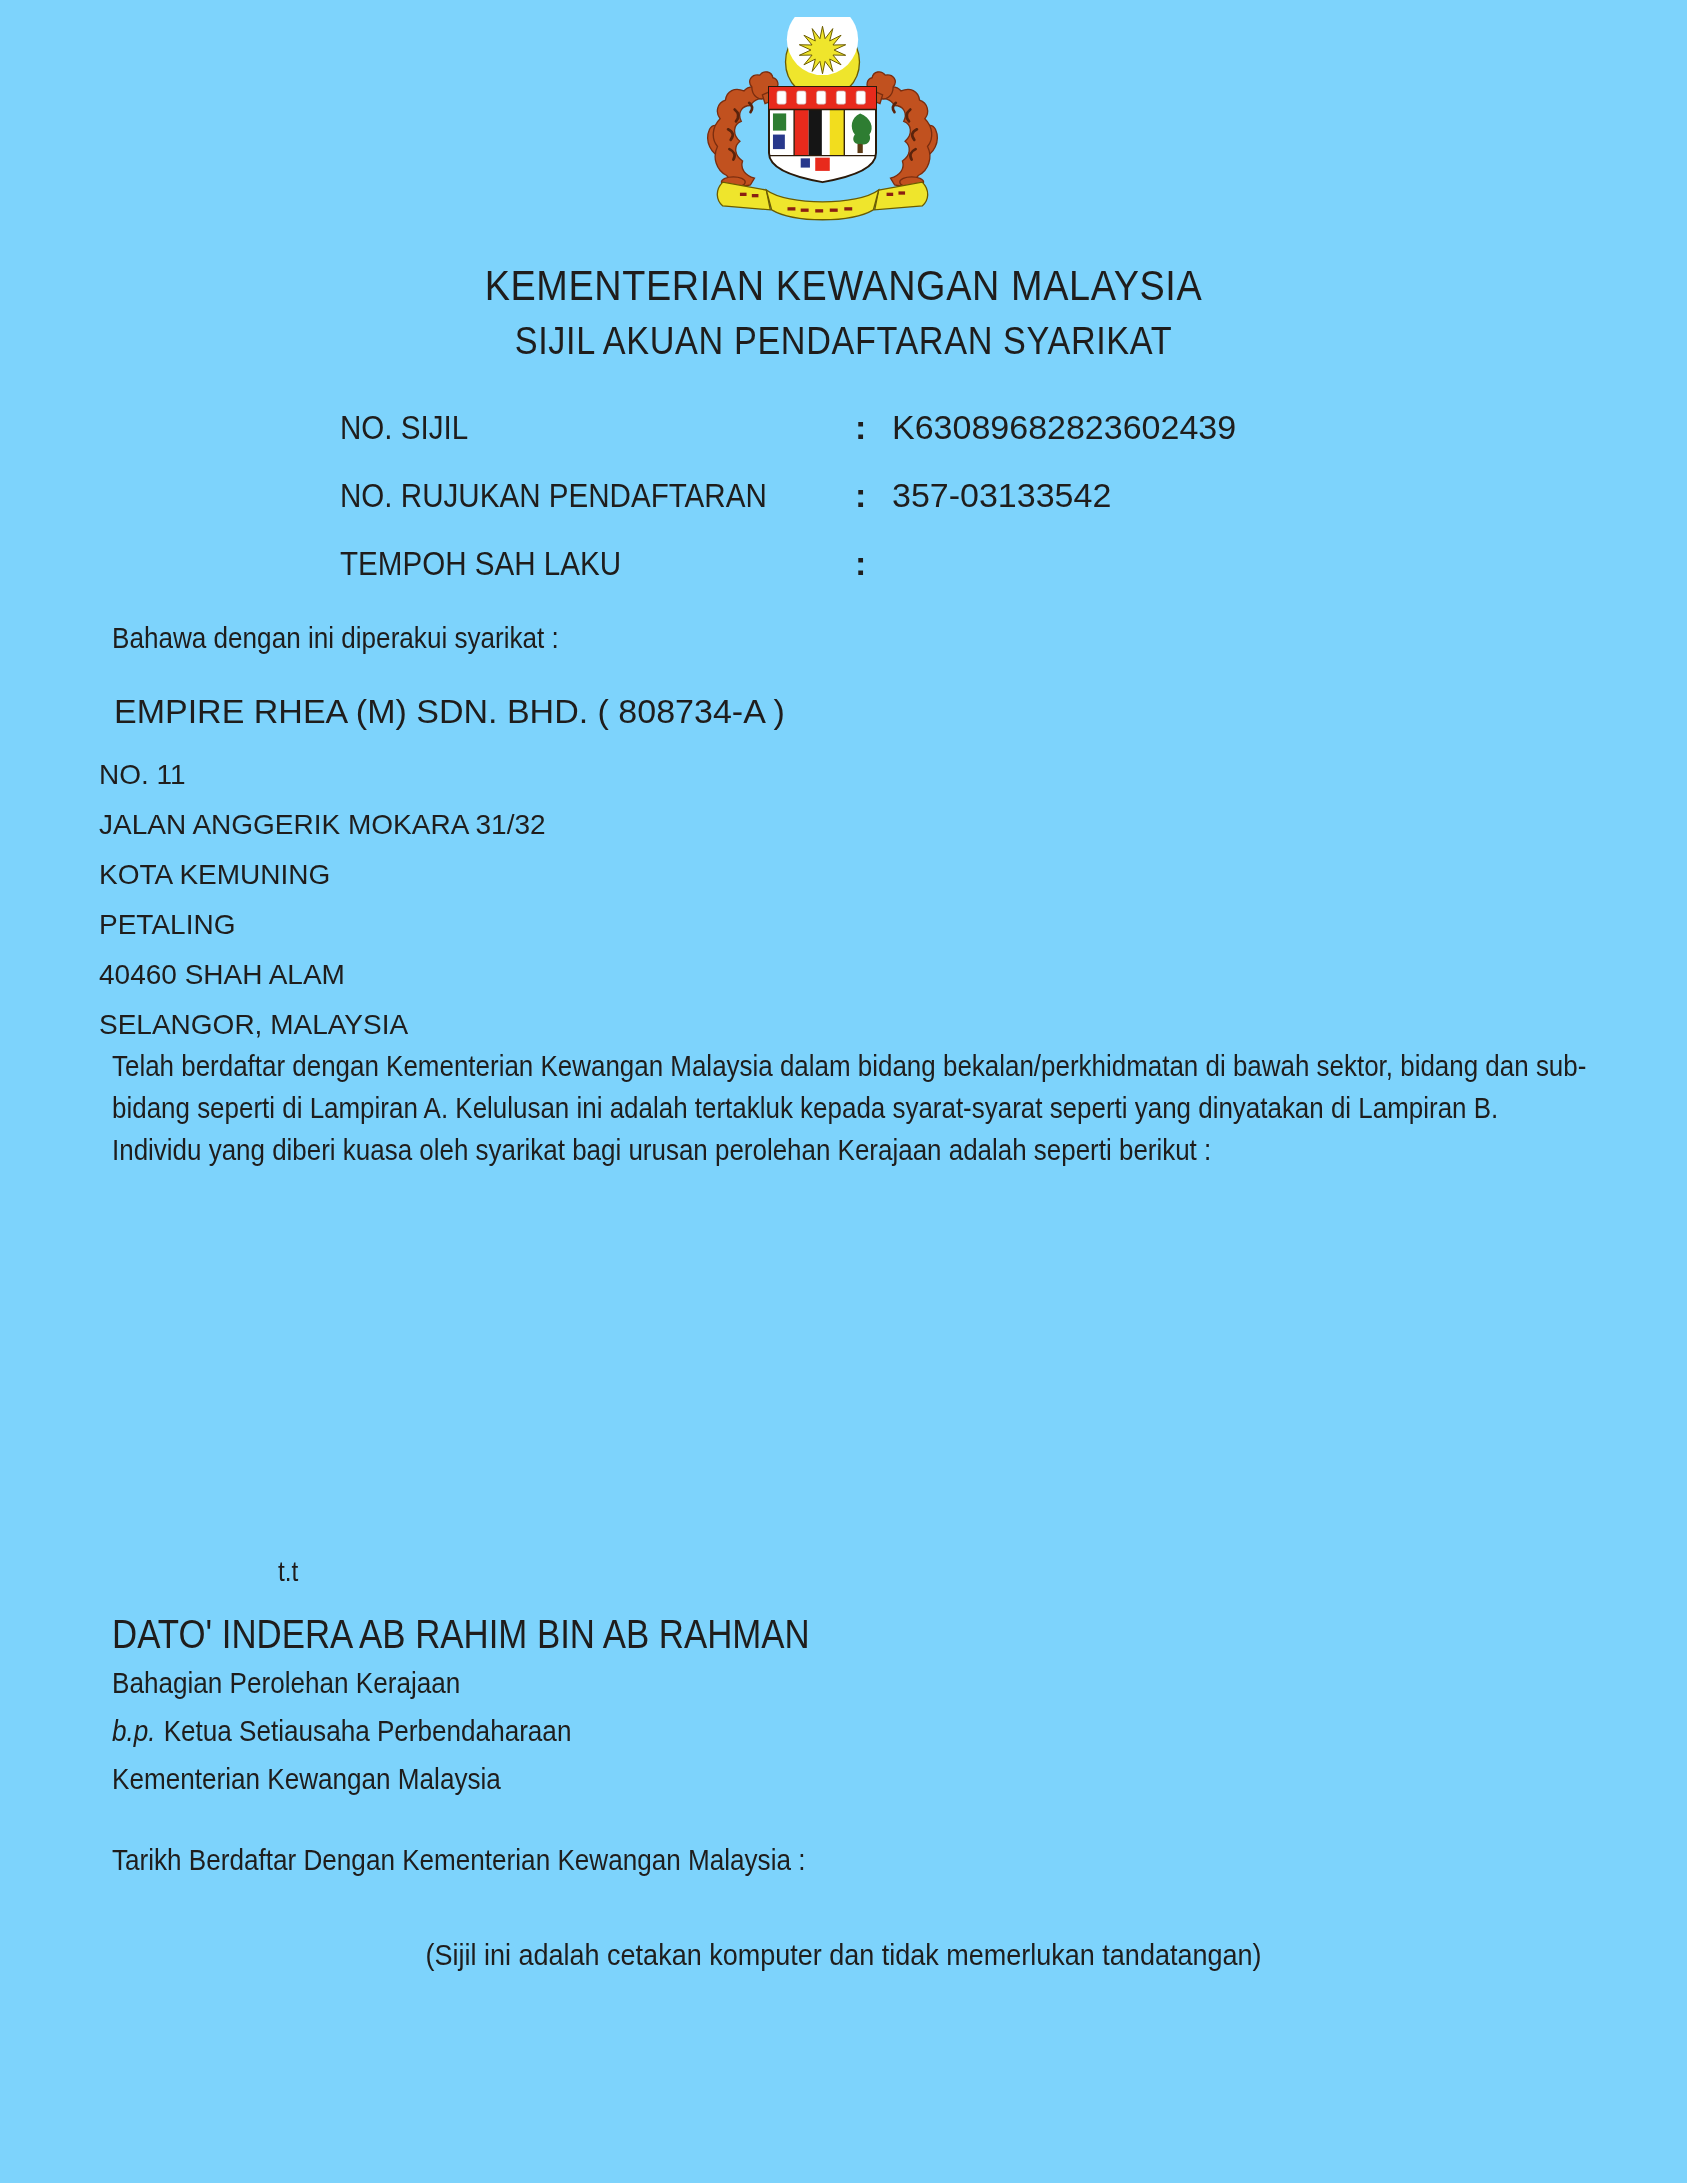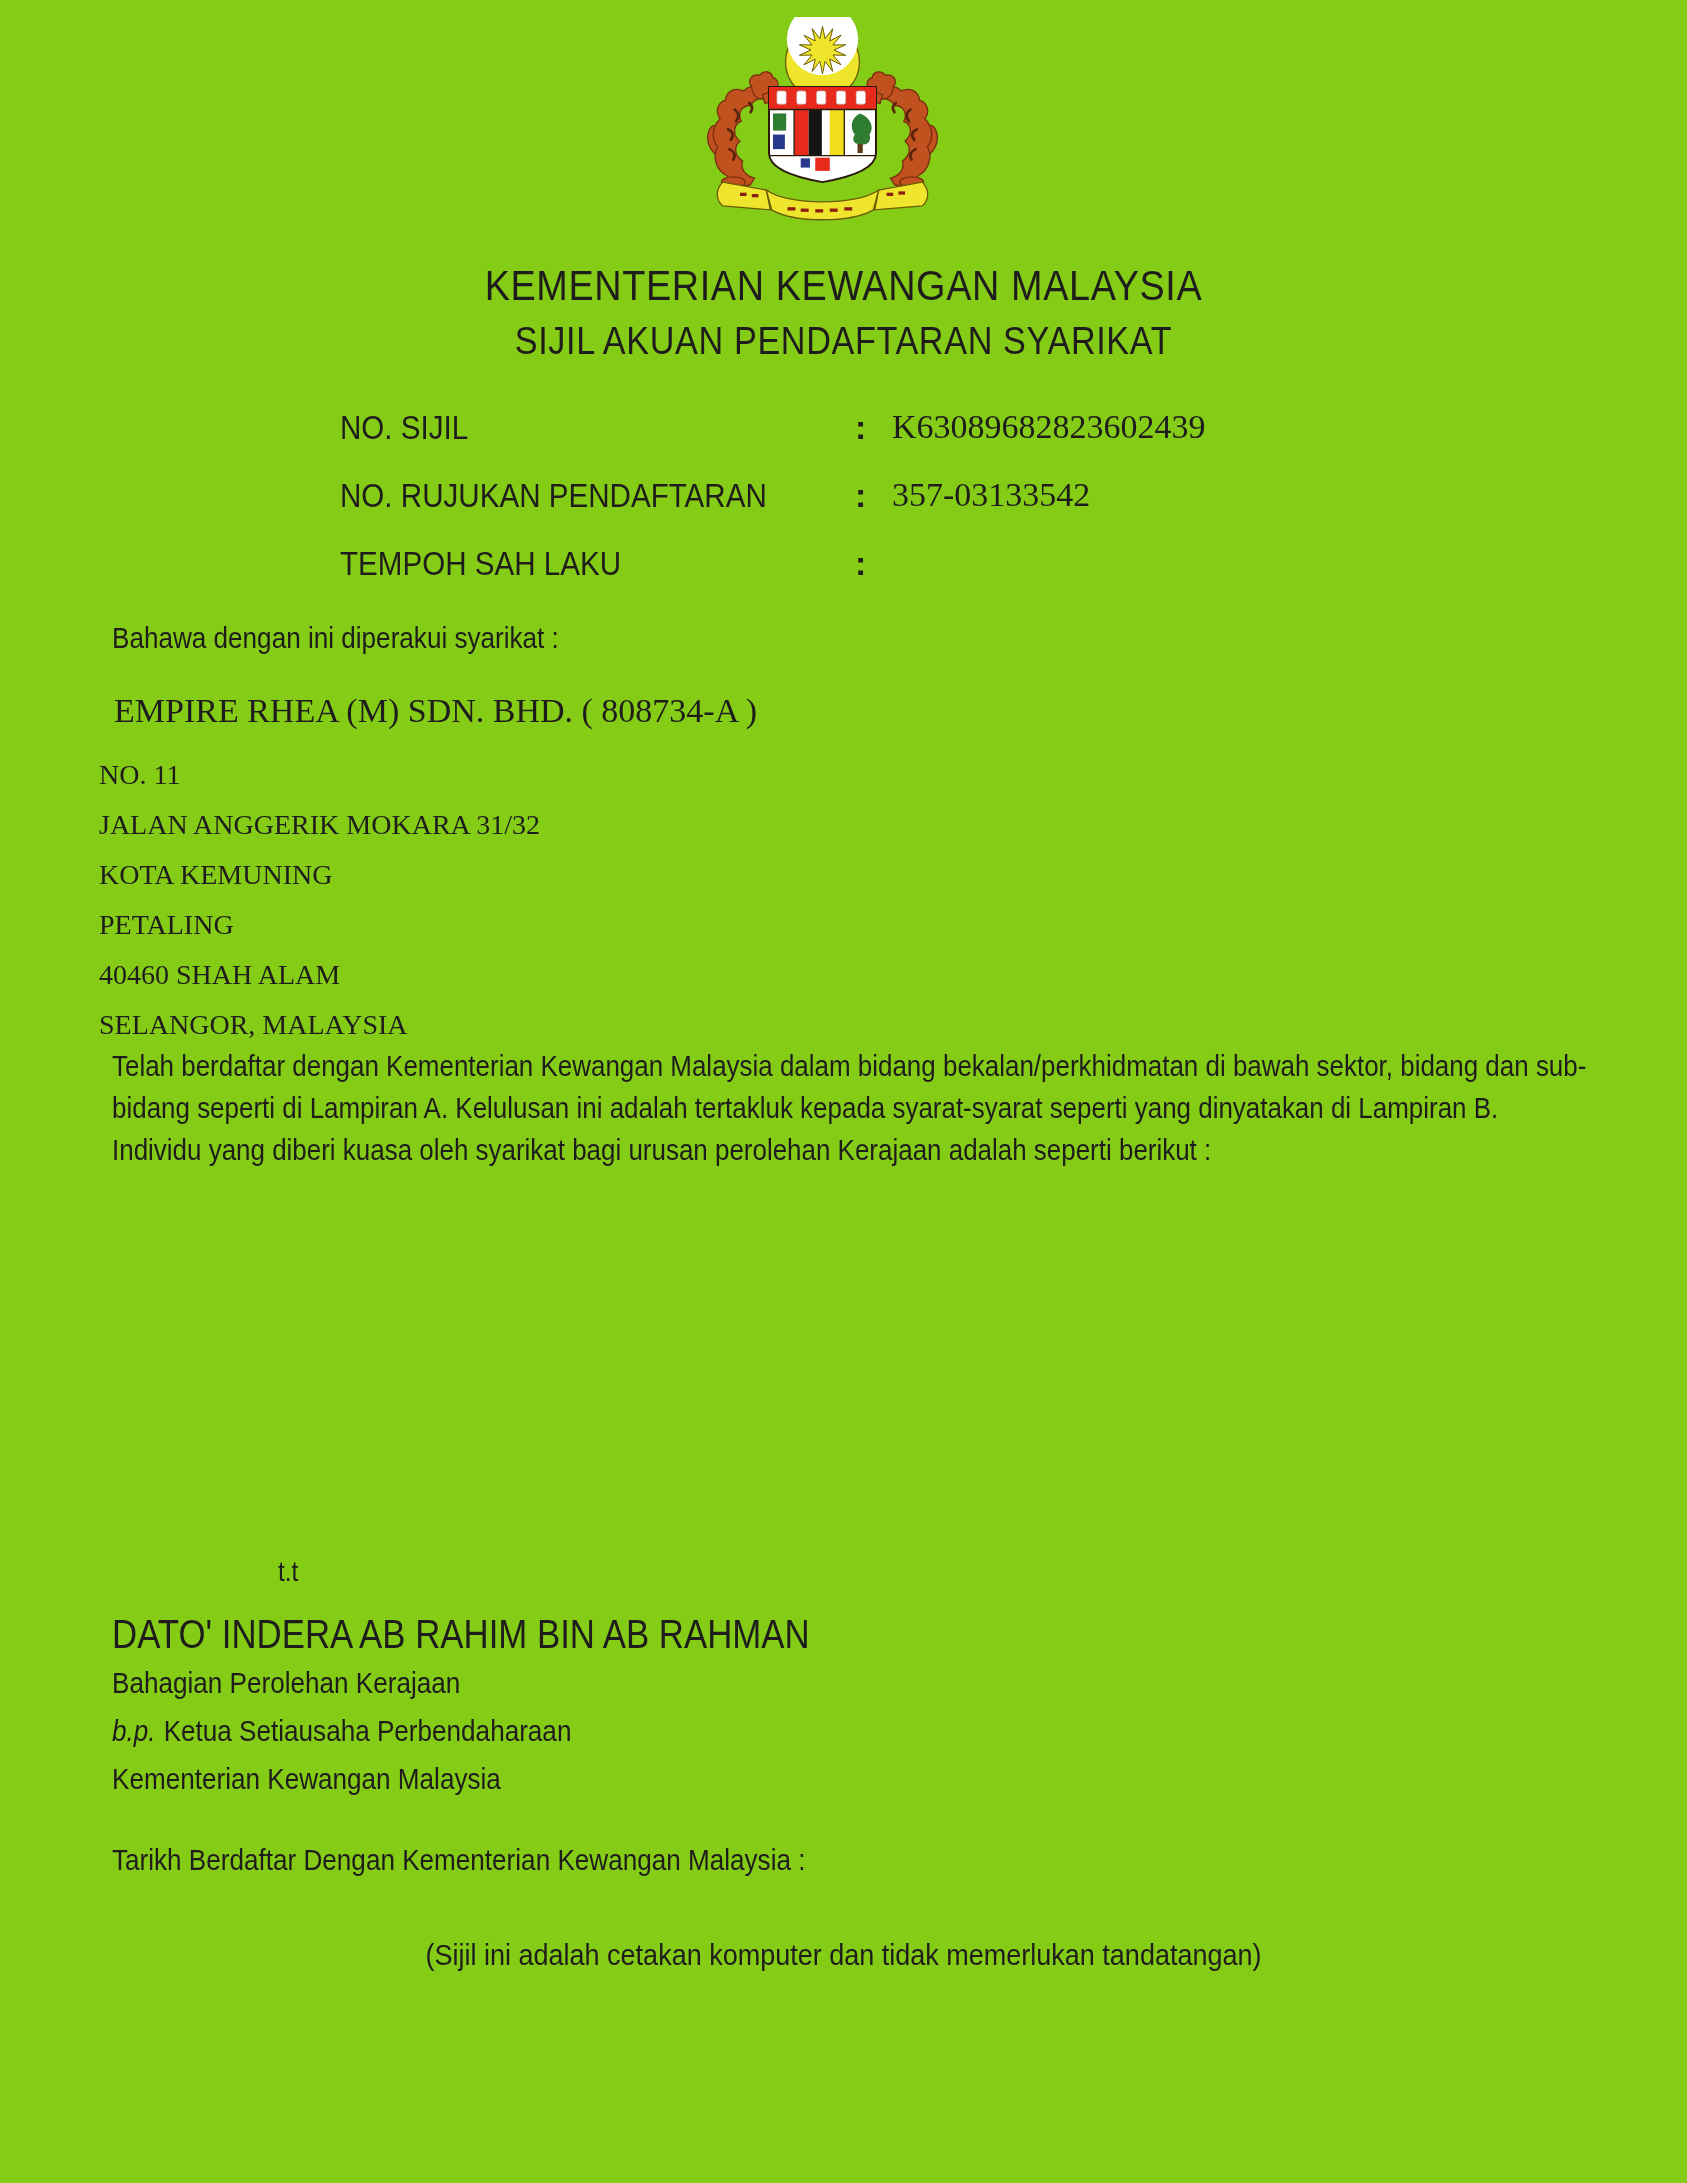--- a/index.html
+++ b/index.html
@@ -1,29 +1,29 @@
 <!DOCTYPE html>
 <html style="font-size:10.6px"><head>
 <meta charset="utf-8">
 <style>
   html, body { margin: 0; padding: 0; background: #ffffff; }
   .page {
     position: relative;
     width: 1687px;
     height: 2183px;
-    background: #84cc16;
+    background: #7dd3fc;
     color: #1f1d1c;
     font-family: "Liberation Sans", sans-serif;
     overflow: hidden;
   }
   .abs { position: absolute; }
   
   .cond  { transform: scaleX(0.87); transform-origin: 0 50%; white-space: nowrap; }
   .cond-c{ transform: scaleX(0.90); transform-origin: 50% 50%; white-space: nowrap; }
-  .serif { font-family: Liberation Serif, serif; }
+  .serif { font-family: Liberation Sans, sans-serif; }
 
   .crest { left: 688px; top: 17px; width: 269px; height: 214px; }
 
   .title-1 {
     left: 0; top: 262px; width: 100%;
     text-align: center; font-size: 42px; letter-spacing: 0.7px; font-weight: 400;
   }
   .title-2 {
     left: 0; top: 320px; width: 100%;
     text-align: center; font-size: 38px; letter-spacing: 0.7px; font-weight: 400;

